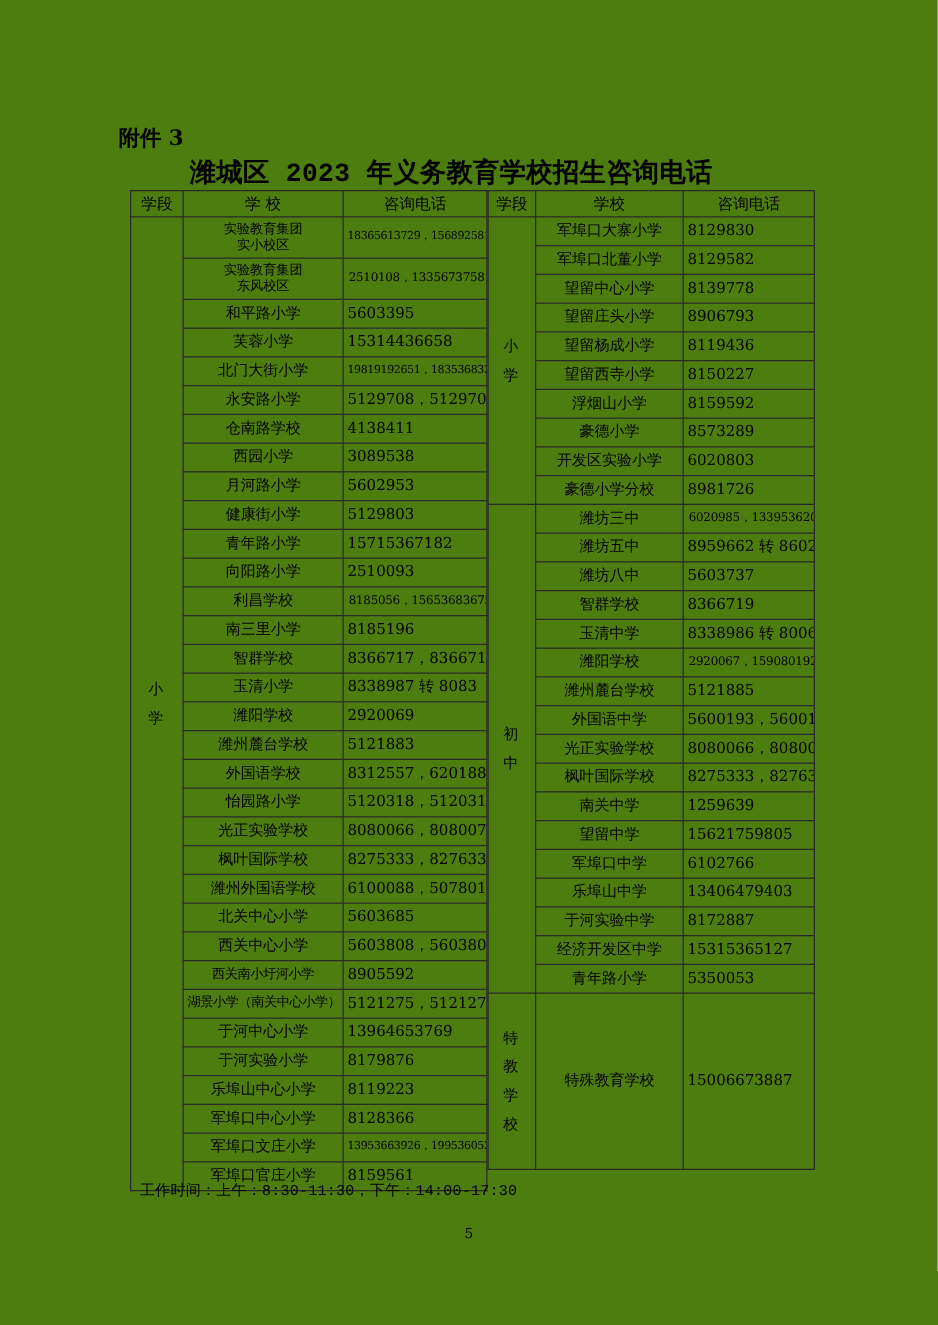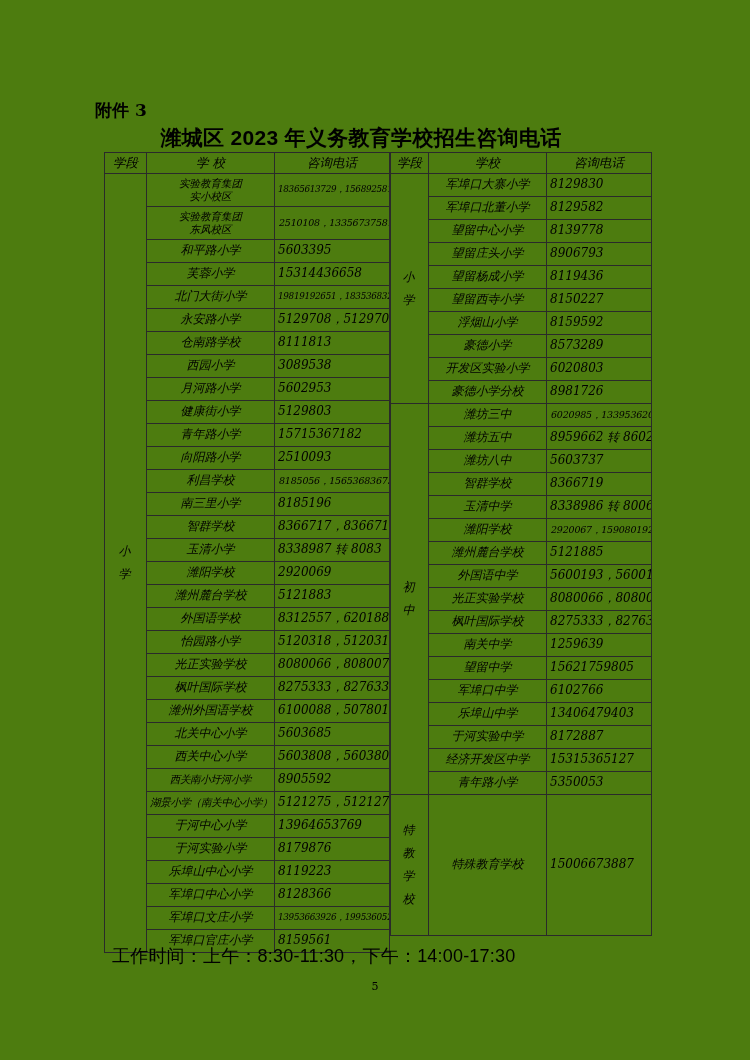--- a/index.html
+++ b/index.html
@@ -31,37 +31,36 @@
     font-weight: 700;
     letter-spacing: 0px;
     white-space: nowrap;
   }
   .doc-title {
     position: absolute;
     left: 0;
     top: 124px;
     width: 692px;
     text-align: center;
-    font-family: Liberation Sans, sans-serif;
+    font-family: Liberation Mono, monospace;
     font-size: 21px;
     font-weight: 700;
     letter-spacing: 0.3px;
     padding-left: 30px;
     box-sizing: border-box;
     white-space: nowrap;
   }
   .tables-wrap {
     position: absolute;
     left: 104px;
     top: 152px;
     width: 546px;
     display: flex;
     flex-direction: row;
     align-items: flex-start;
-    font-style: italic;
   }
   table.grid {
     border-collapse: collapse;
     table-layout: fixed;
     font-family: "DejaVu Serif", "Liberation Serif", serif;
   }
   table.grid td, table.grid th {
     border: 1px solid #2a2a2a;
     font-weight: 400;
     font-size: 12px;
@@ -114,22 +113,22 @@
     letter-spacing: -0.3px;
     padding-left: 3px;
   }
   .row-std td { height: 22px; }
   .row-tall td { height: 30px; }
   .special-school td { font-size: 13px; }
   .footer-note {
     position: absolute;
     left: 112px;
     top: 944px;
-    font-family: Liberation Sans, sans-serif;
-    font-size: 18px;
+    font-family: Liberation Mono, monospace;
+    font-size: 12px;
     letter-spacing: 0.2px;
     white-space: nowrap;
   }
   .page-number {
     position: absolute;
     left: 0;
     top: 980px;
     width: 750px;
     text-align: center;
     font-family: "DejaVu Serif", "Liberation Serif", serif;
@@ -192,21 +191,21 @@
           <tr class="row-std">
             <td class="c-school">北门大街小学</td>
             <td class="c-phone tiny">19819192651，18353683216</td>
           </tr>
           <tr class="row-std">
             <td class="c-school">永安路小学</td>
             <td class="c-phone">5129708，5129706</td>
           </tr>
           <tr class="row-std">
             <td class="c-school">仓南路学校</td>
-            <td class="c-phone">8111813</td>
+            <td class="c-phone">4138411</td>
           </tr>
           <tr class="row-std">
             <td class="c-school">西园小学</td>
             <td class="c-phone">3089538</td>
           </tr>
           <tr class="row-std">
             <td class="c-school">月河路小学</td>
             <td class="c-phone">5602953</td>
           </tr>
           <tr class="row-std">

